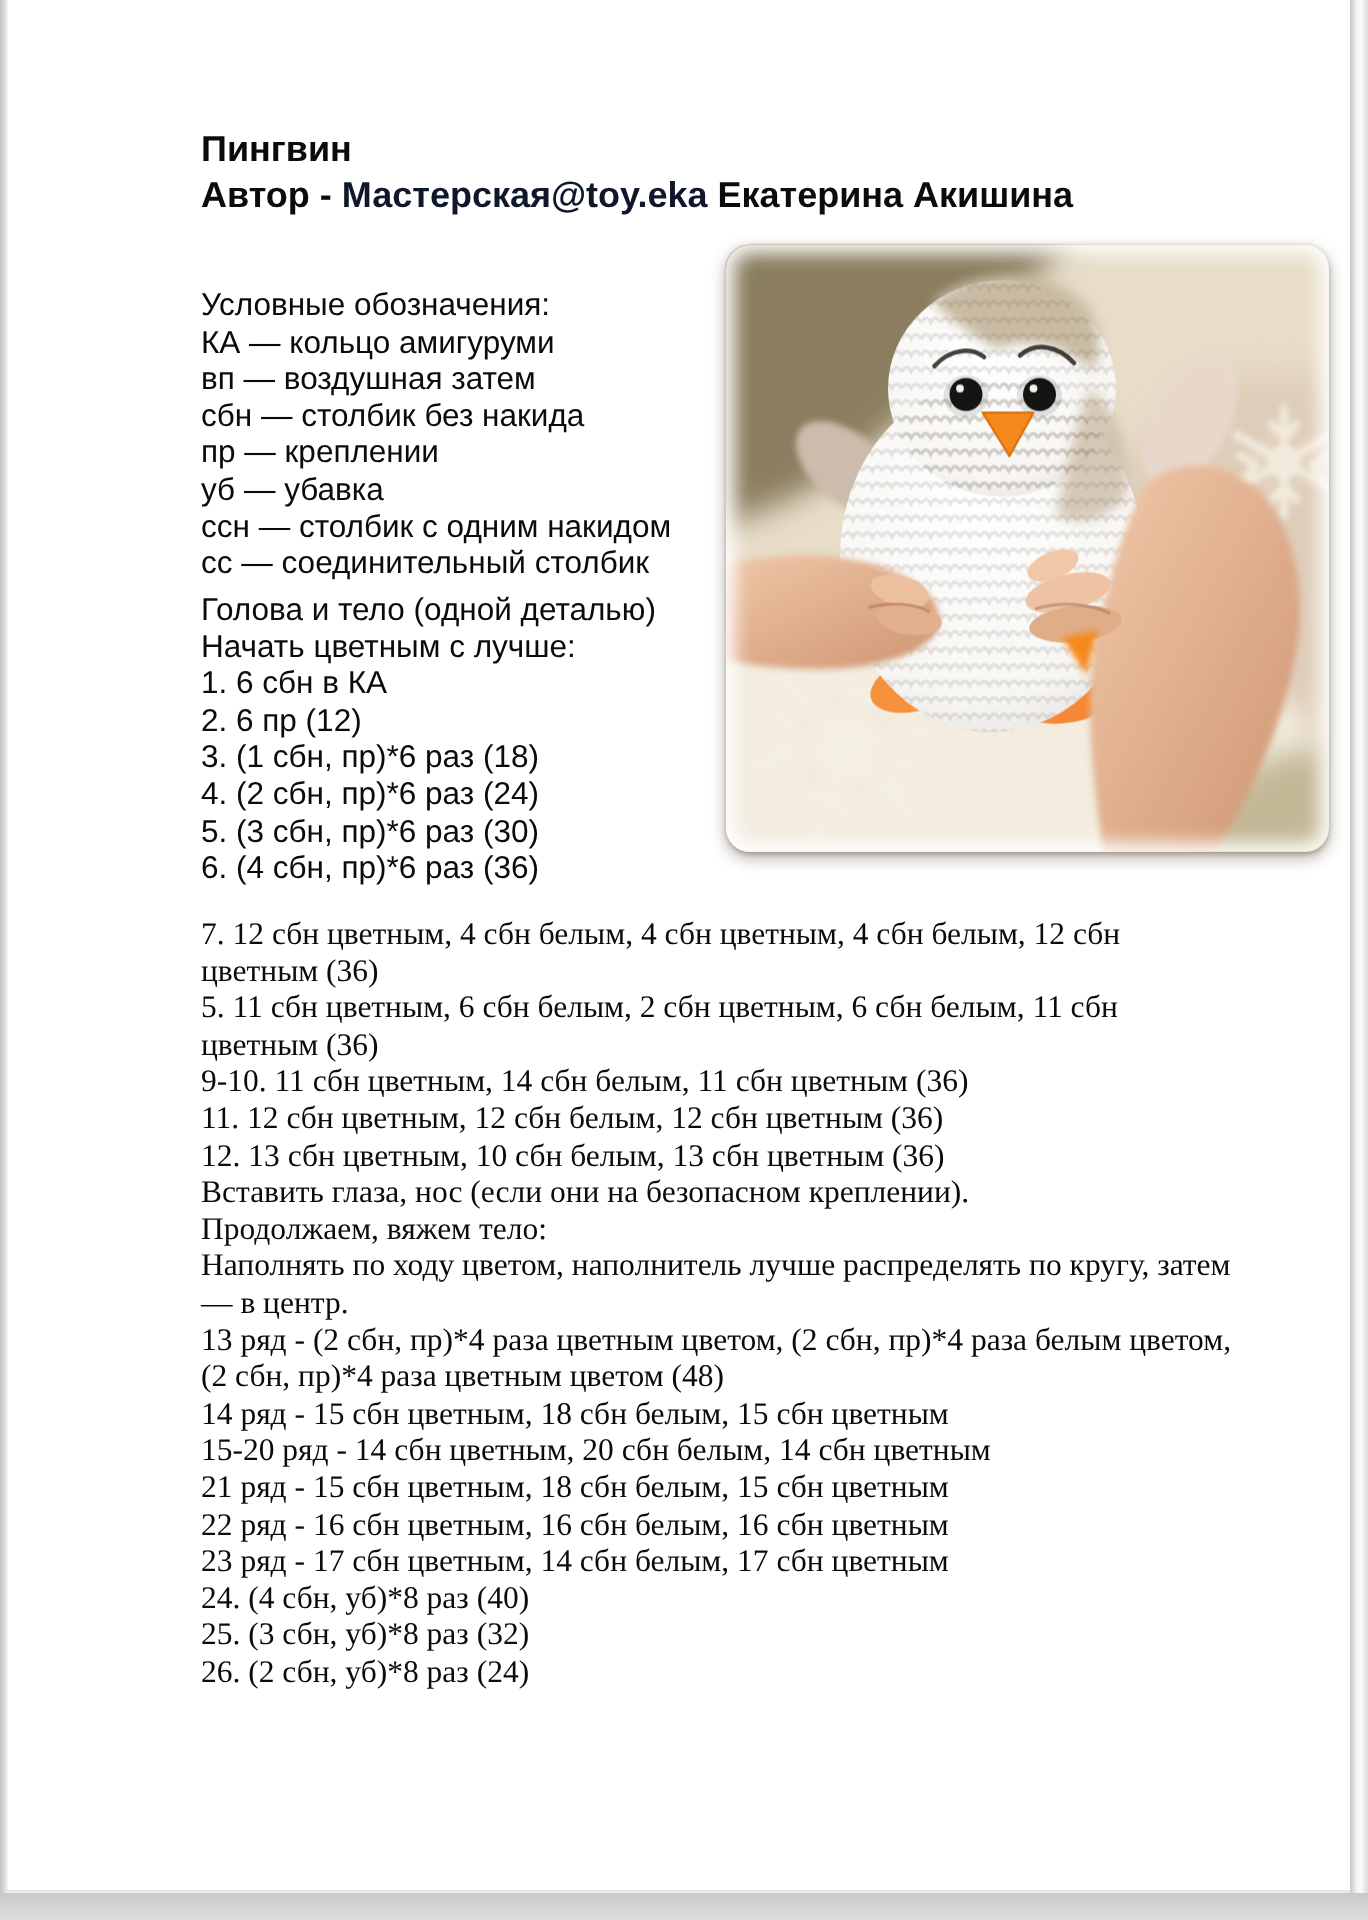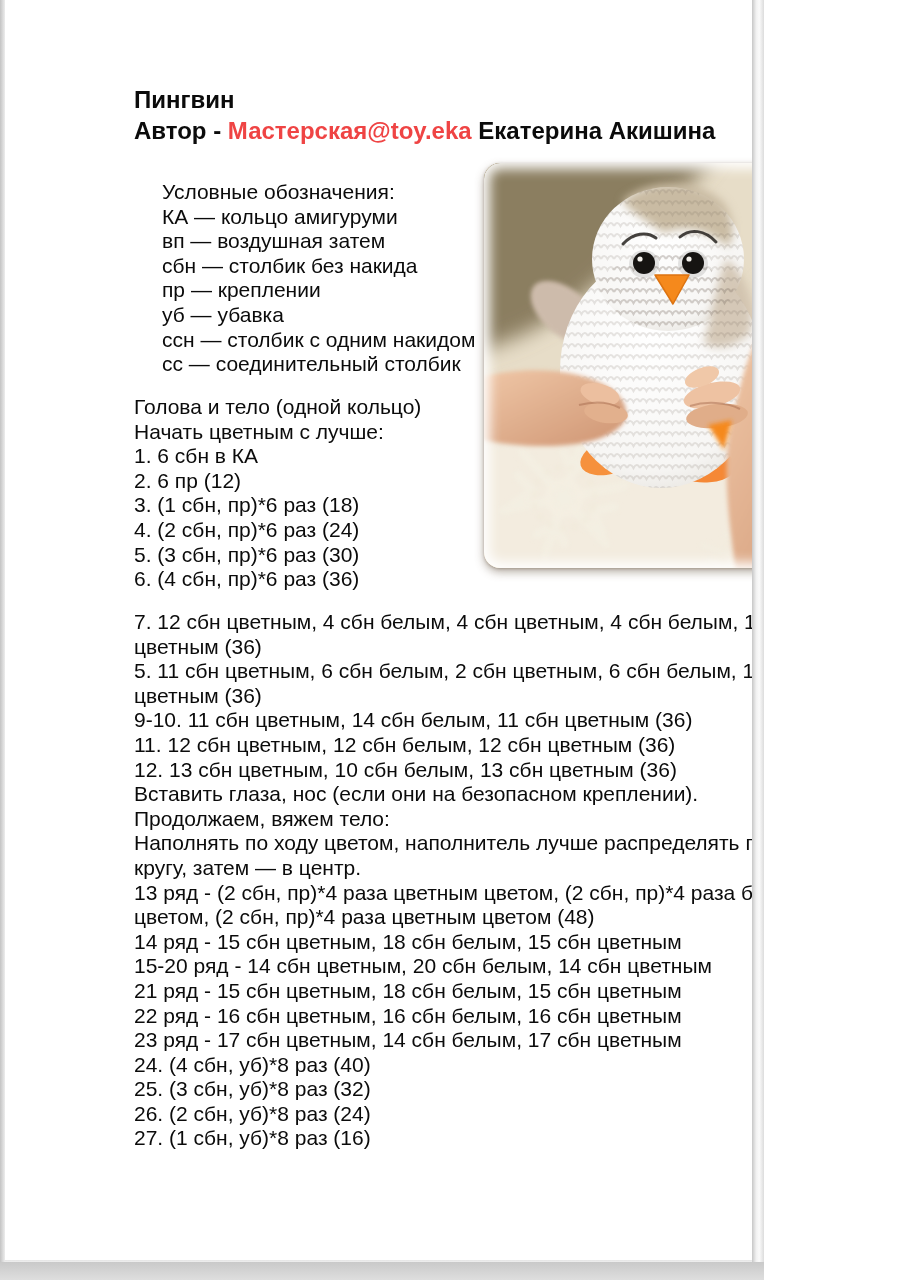--- a/index.html
+++ b/index.html
@@ -1,39 +1,39 @@
 <!DOCTYPE html>
 <html lang="ru"><head>
 <meta charset="utf-8">
 <style>
   html,body{margin:0;padding:0;background:#ffffff;}
   #stage{
-    position:relative;width:764px;height:1280px;overflow:hidden;
+    position:relative;width:912px;height:1280px;overflow:hidden;
     background:#ffffff;
     font-family:"Liberation Sans", sans-serif;
     color:#0b0b0b;
   }
   
   .edge{position:absolute;}
   .edge-left{left:0;top:0;width:5px;height:1280px;
     background:linear-gradient(90deg,#c3c3c3,#ededed);}
   .edge-right{right:0;top:0;width:12px;height:1280px;
     background:linear-gradient(90deg,#c7c7c7 0%,#f1f1f1 35%,#fbfbfb 60%,#dcdcdc 100%);}
   .edge-bottom{left:0;bottom:0;width:912px;height:18px;
     background:linear-gradient(180deg,#c9c9c9,#dedede);}
   .page-shadow{position:absolute;left:5px;right:12px;bottom:14px;height:6px;
     background:linear-gradient(180deg,rgba(0,0,0,0.10),rgba(0,0,0,0));}
 
   .title-block{position:absolute;left:134px;top:84px;width:720px;
     font-size:24px;line-height:31px;font-weight:bold;}
-  .author-link{color:#ef4444;}
+  .author-link{color:#0f172a;}
   .text-block{position:absolute;left:134px;font-size:21px;line-height:24.6px;}
-  .legend{top:180px;width:345px;margin-left:28px;}
+  .legend{top:192px;width:345px;}
   .section{top:395px;width:345px;}
-  .pattern{top:610px;width:692px;}
+  .pattern{top:610px;width:692px;font-family:Liberation Serif, serif;}
   .pattern .para{margin:0;}
   .line{white-space:nowrap;}
 
   
   .photo{
     position:absolute;left:484px;top:163px;width:402px;height:405px;
     border-radius:16px;overflow:hidden;
     box-shadow:0 4px 10px rgba(96,78,58,0.45), 0 1px 3px rgba(96,78,58,0.35);
     background:#e9dfca;
   }
@@ -59,21 +59,21 @@
     <div class="line">КА — кольцо амигуруми</div>
     <div class="line">вп — воздушная затем</div>
     <div class="line">сбн — столбик без накида</div>
     <div class="line">пр — креплении</div>
     <div class="line">уб — убавка</div>
     <div class="line">ссн — столбик с одним накидом</div>
     <div class="line">сс — соединительный столбик</div>
   </div>
 
   <div class="text-block section">
-    <div class="line">Голова и тело (одной кольцо)</div>
+    <div class="line">Голова и тело (одной деталью)</div>
     <div class="line">Начать цветным с лучше:</div>
     <div class="line">1. 6 сбн в КА</div>
     <div class="line">2. 6 пр (12)</div>
     <div class="line">3. (1 сбн, пр)*6 раз (18)</div>
     <div class="line">4. (2 сбн, пр)*6 раз (24)</div>
     <div class="line">5. (3 сбн, пр)*6 раз (30)</div>
     <div class="line">6. (4 сбн, пр)*6 раз (36)</div>
   </div>
 
   <div class="text-block pattern">
@@ -87,21 +87,20 @@
     <p class="para">Наполнять по ходу цветом, наполнитель лучше распределять по кругу, затем — в центр.</p>
     <p class="para">13 ряд - (2 сбн, пр)*4 раза цветным цветом, (2 сбн, пр)*4 раза белым цветом, (2 сбн, пр)*4 раза цветным цветом (48)</p>
     <p class="para">14 ряд - 15 сбн цветным, 18 сбн белым, 15 сбн цветным</p>
     <p class="para">15-20 ряд - 14 сбн цветным, 20 сбн белым, 14 сбн цветным</p>
     <p class="para">21 ряд - 15 сбн цветным, 18 сбн белым, 15 сбн цветным</p>
     <p class="para">22 ряд - 16 сбн цветным, 16 сбн белым, 16 сбн цветным</p>
     <p class="para">23 ряд - 17 сбн цветным, 14 сбн белым, 17 сбн цветным</p>
     <p class="para">24. (4 сбн, уб)*8 раз (40)</p>
     <p class="para">25. (3 сбн, уб)*8 раз (32)</p>
     <p class="para">26. (2 сбн, уб)*8 раз (24)</p>
-    <p class="para">27. (1 сбн, уб)*8 раз (16)</p>
   </div>
 
   <div class="photo">
     <svg viewBox="0 0 402 405" xmlns="http://www.w3.org/2000/svg">
       <defs>
         <filter id="b10" x="-30%" y="-30%" width="160%" height="160%">
             <feGaussianBlur stdDeviation="10"></feGaussianBlur>
           </filter>
         <filter id="b4" x="-30%" y="-30%" width="160%" height="160%">
             <feGaussianBlur stdDeviation="4"></feGaussianBlur>

